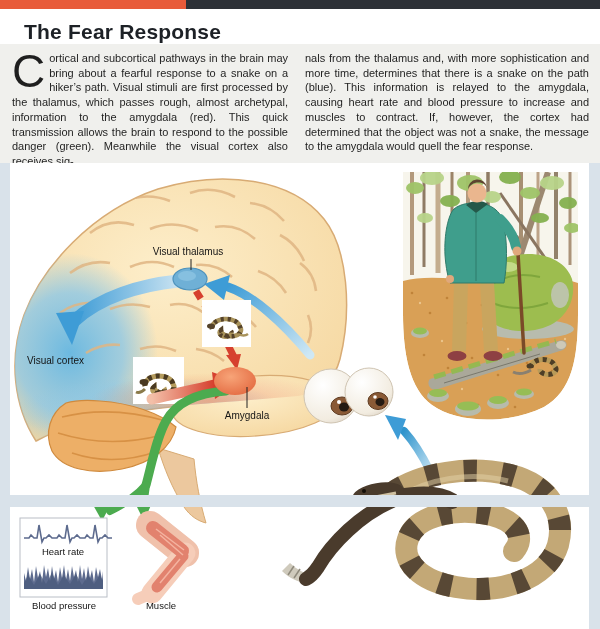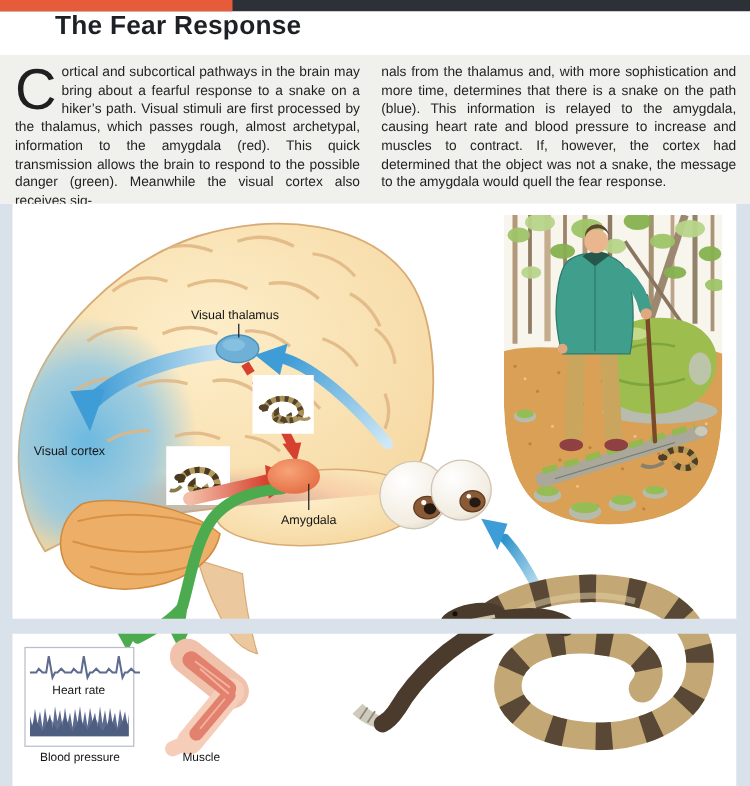--- a/index.html
+++ b/index.html
@@ -1,19 +1,19 @@
 <!DOCTYPE html>
 <html><head>
 <meta charset="utf-8">
 <style>
   html,body{margin:0;padding:0;background:#ffffff;}
   body{width:600px;height:629px;overflow:hidden;font-family:"Liberation Sans",sans-serif;}
   .topbar{position:relative;height:9px;background:#2d3137;}
   .topbar-accent{position:absolute;left:0;top:0;width:186px;height:9px;background:#e85b3a;}
-  header{height:35px;display:flex;align-items:flex-start;padding-left:24px;background:#fff;margin-left:20px;}
+  header{height:35px;display:flex;align-items:flex-end;padding-left:24px;background:#fff;}
   h1{margin:0;font-size:21px;font-weight:bold;color:#1d2126;letter-spacing:.2px;}
   .article{background:#f0f0ed;height:119px;box-sizing:border-box;display:flex;gap:17px;
            padding:7px 10px 0 12px;}
   .col{font-size:11px;line-height:14.7px;text-align:justify;color:#1f1f1f;}
   .col-left{width:276px;}
   .col-right{width:284px;}
   .dropcap{float:left;font-size:46px;line-height:37px;padding:2px 4px 0 0;color:#1f1f1f;}
   .it{}
   .figure{position:relative;width:600px;height:344px;background:#fff;}
   .frame{position:absolute;background:#d9e2ea;}

